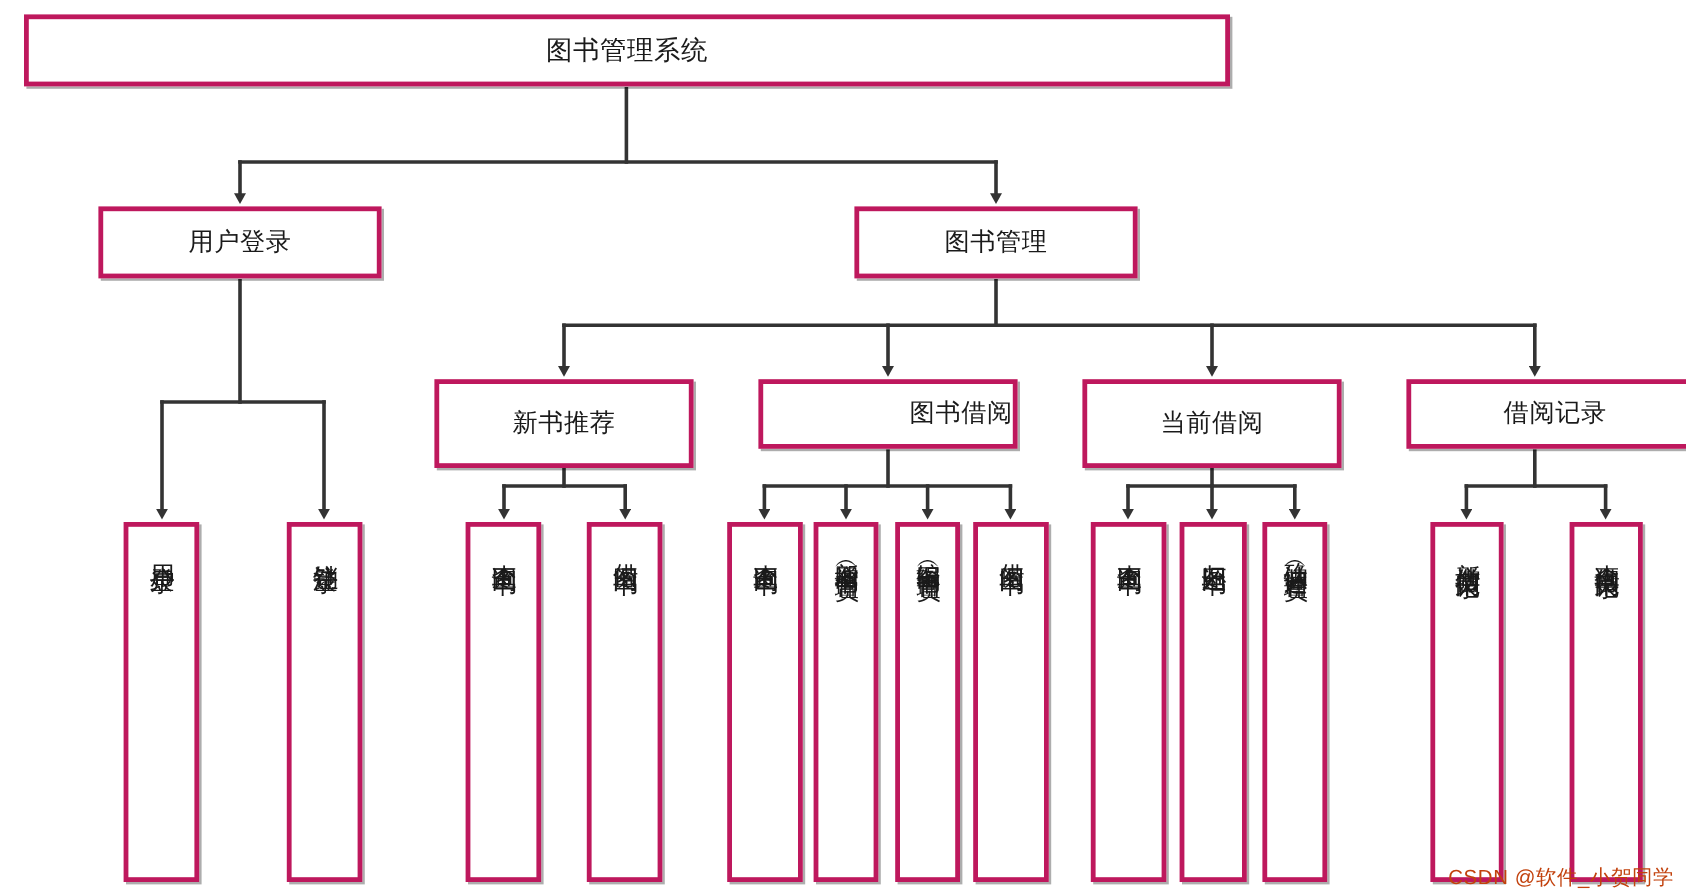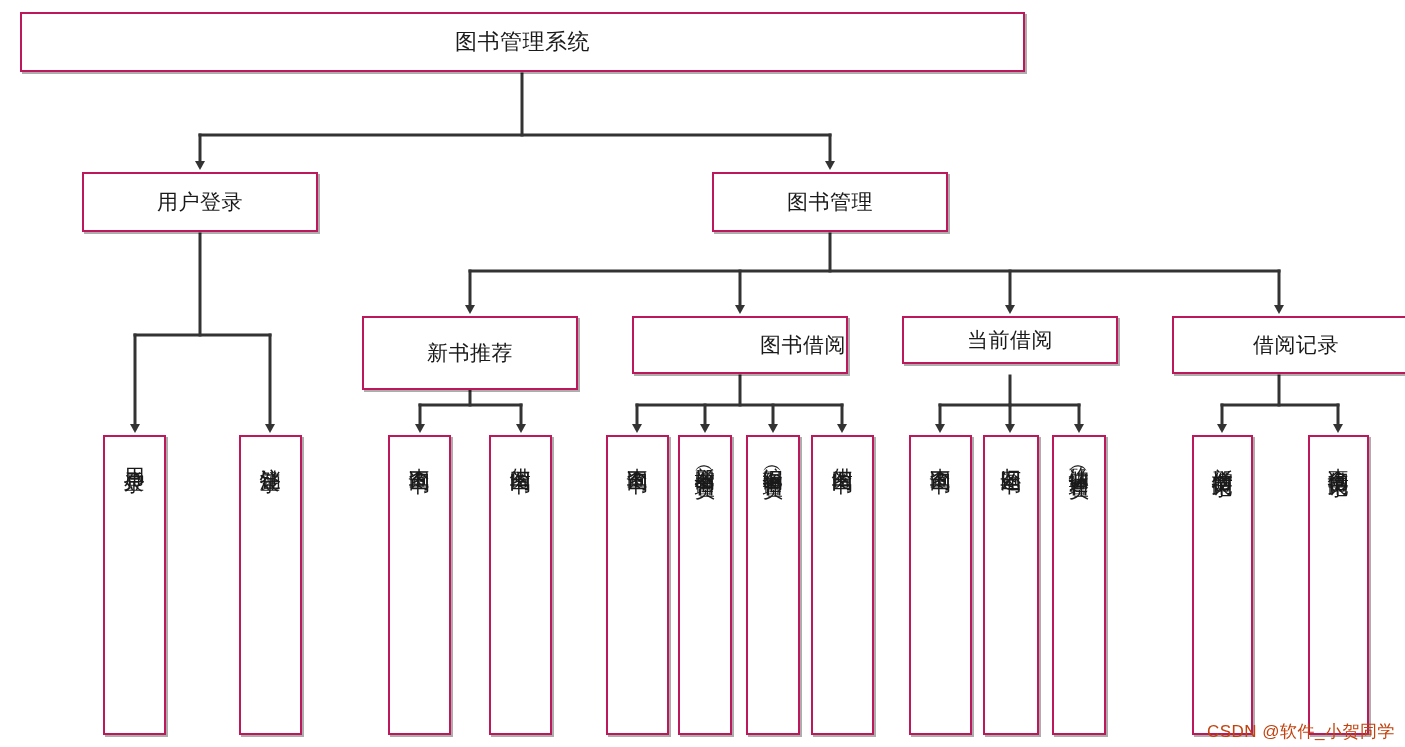--- a/index.html
+++ b/index.html
@@ -22,21 +22,21 @@
     left: 0;
     top: 0;
     width: 1405px;
     height: 747px;
     pointer-events: none;
   }
   .node {
     position: absolute;
     box-sizing: border-box;
     background: #ffffff;
-    border: 2px solid #be185d;
+    border: 4px solid #be185d;
     box-shadow: 2px 2px 0 0 rgba(0,0,0,0.32);
     display: flex;
     align-items: center;
     justify-content: center;
     color: #1a1a1a;
   }
   .node .label {
     text-align: center;
     line-height: 1.05;
     letter-spacing: 0.5px;
@@ -137,21 +137,21 @@
   <div class="node horiz" style="left:712px; top:172px; width:236px; height:60px;">
     <span class="label">图书管理</span>
   </div>
 
   <div class="node horiz" style="left:362px; top:316px; width:216px; height:74px;">
     <span class="label">新书推荐</span>
   </div>
   <div class="node horiz" style="left:632px; top:316px; width:216px; height:58px;justify-content:flex-end;">
     <span class="label">图书借阅</span>
   </div>
-  <div class="node horiz" style="left:902px; top:316px; width:216px; height:48px;">
+  <div class="node horiz" style="left:902px; top:316px; width:216px; height:74px;">
     <span class="label">当前借阅</span>
   </div>
   <div class="node horiz" style="left:1172px; top:316px; width:248px; height:58px;">
     <span class="label">借阅记录</span>
   </div>
 
   <div class="node vert" style="left:103px; top:435px; width:63px; height:300px;">
     <span class="label">用户登录</span>
   </div>
   <div class="node vert" style="left:239px; top:435px; width:63px; height:300px;">

